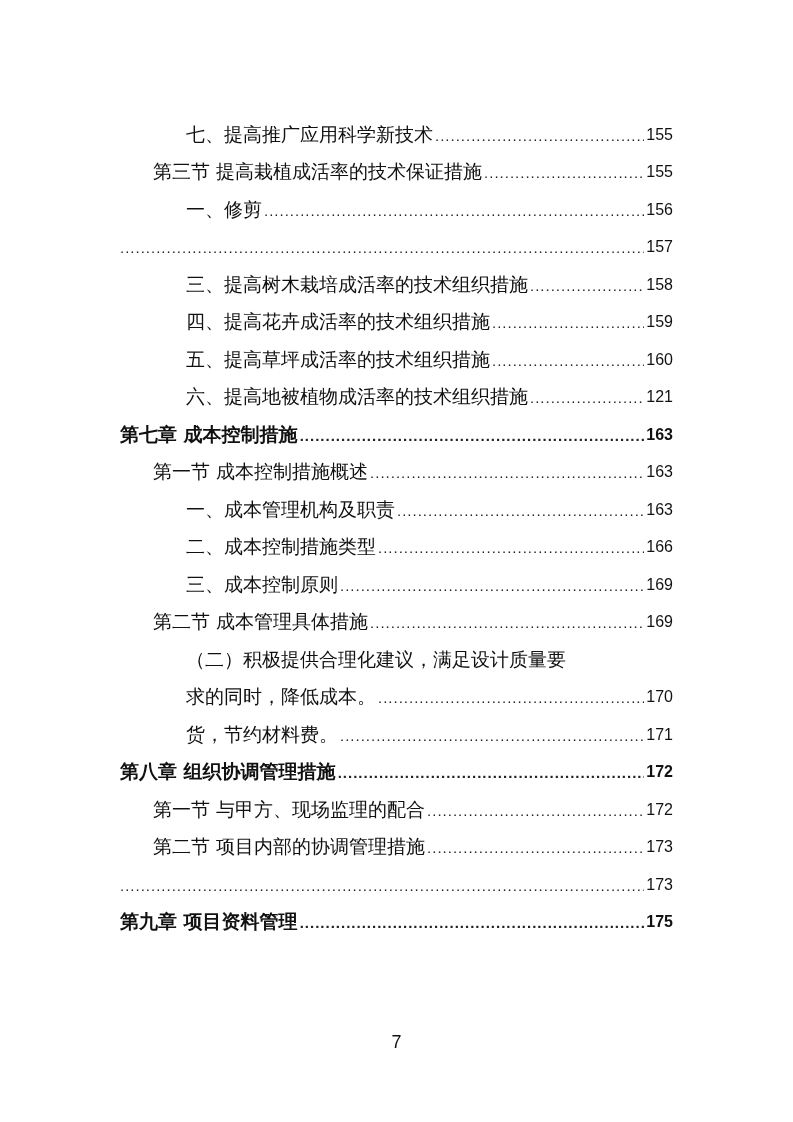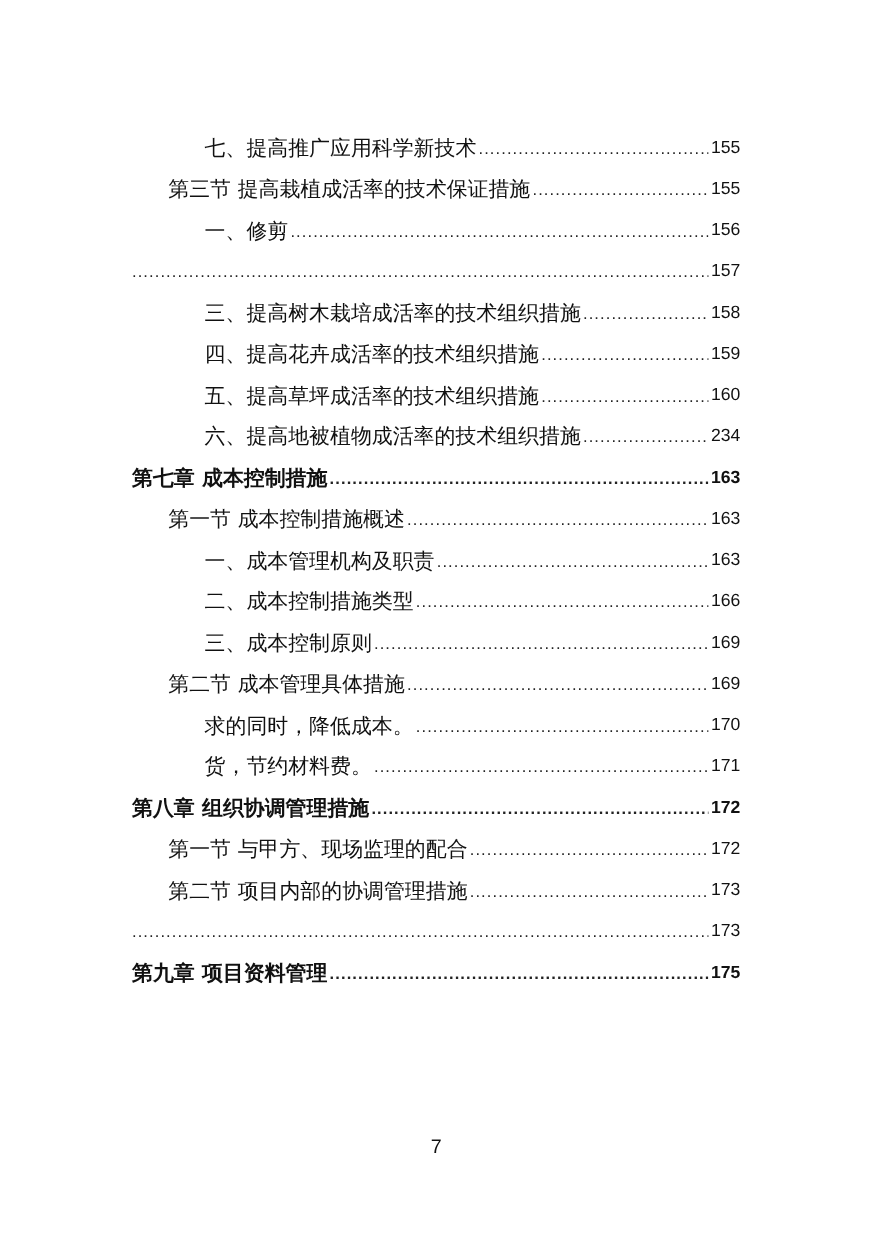--- a/index.html
+++ b/index.html
@@ -56,21 +56,21 @@
       <span class="page">159</span>
     </div>
   <div class="row lv-item">
       <span class="title">五、提高草坪成活率的技术组织措施</span>
       <span class="leader"></span>
       <span class="page">160</span>
     </div>
   <div class="row lv-item">
       <span class="title">六、提高地被植物成活率的技术组织措施</span>
       <span class="leader"></span>
-      <span class="page">234</span>
+      <span class="page">121</span>
     </div>
   <div class="row lv-chapter">
       <span class="title">第七章  成本控制措施</span>
       <span class="leader"></span>
       <span class="page">163</span>
     </div>
   <div class="row lv-section">
       <span class="title">第一节  成本控制措施概述</span>
       <span class="leader"></span>
       <span class="page">163</span>
@@ -88,20 +88,21 @@
   <div class="row lv-item">
       <span class="title">三、成本控制原则</span>
       <span class="leader"></span>
       <span class="page">169</span>
     </div>
   <div class="row lv-section">
       <span class="title">第二节  成本管理具体措施</span>
       <span class="leader"></span>
       <span class="page">169</span>
     </div>
+  <div class="wrap-first">（二）积极提供合理化建议，满足设计质量要</div>
   <div class="row lv-sub">
       <span class="title">求的同时，降低成本。</span>
       <span class="leader"></span>
       <span class="page">170</span>
     </div>
   <div class="row lv-sub">
       <span class="title">货，节约材料费。</span>
       <span class="leader"></span>
       <span class="page">171</span>
     </div>

